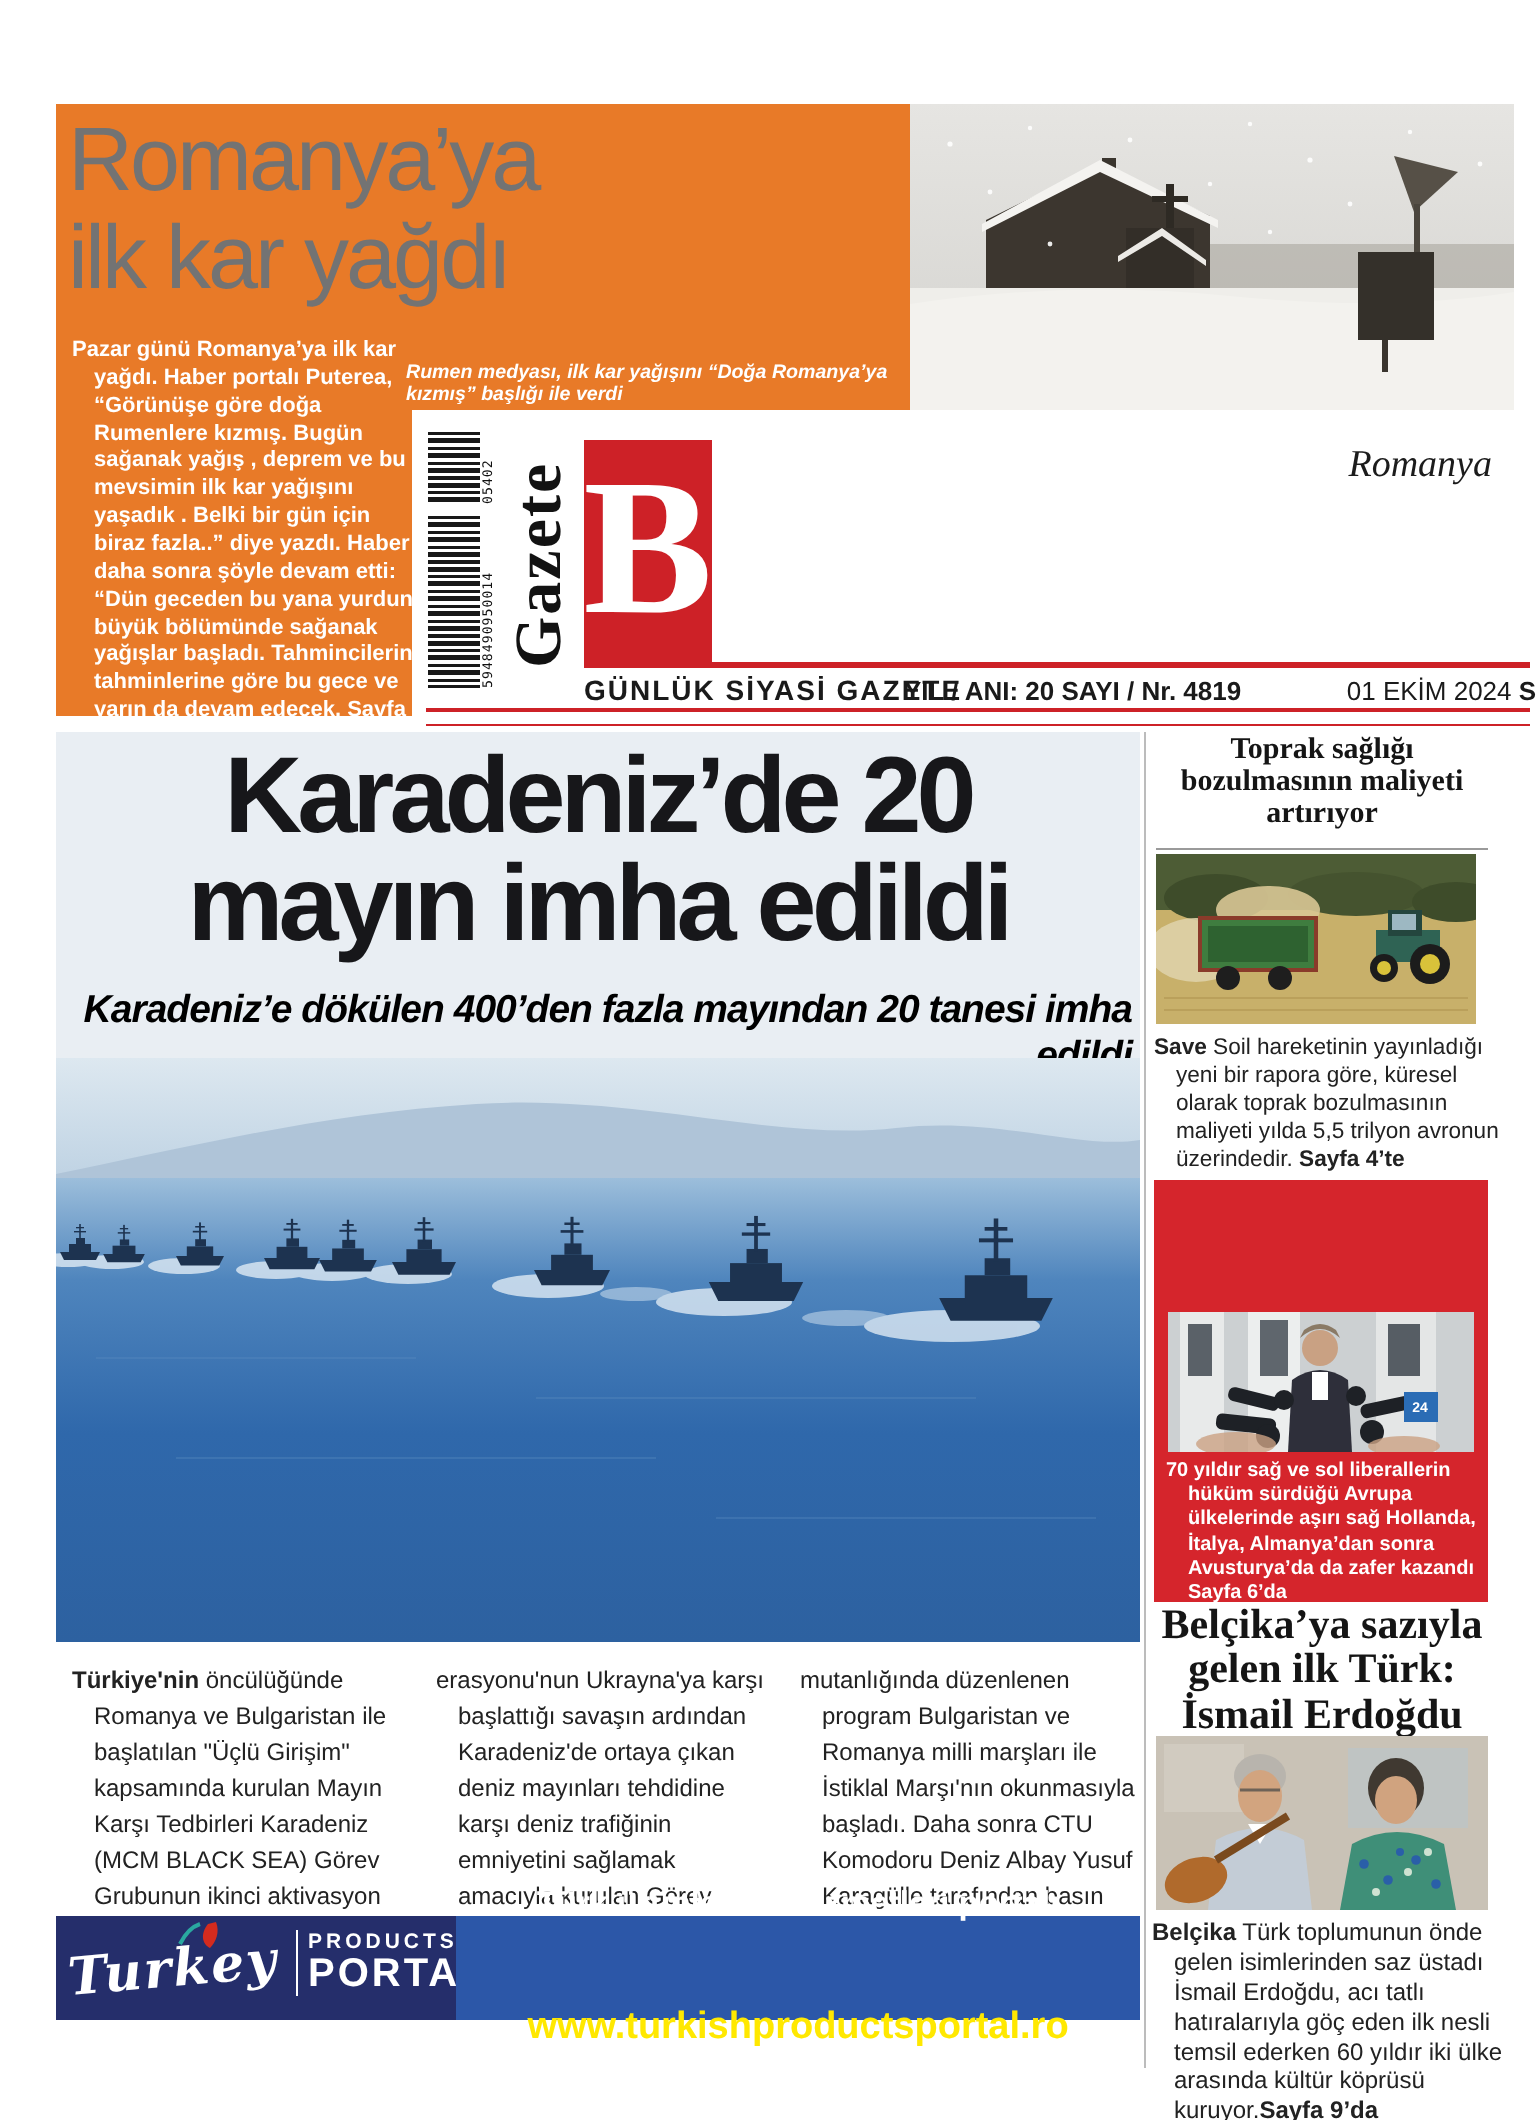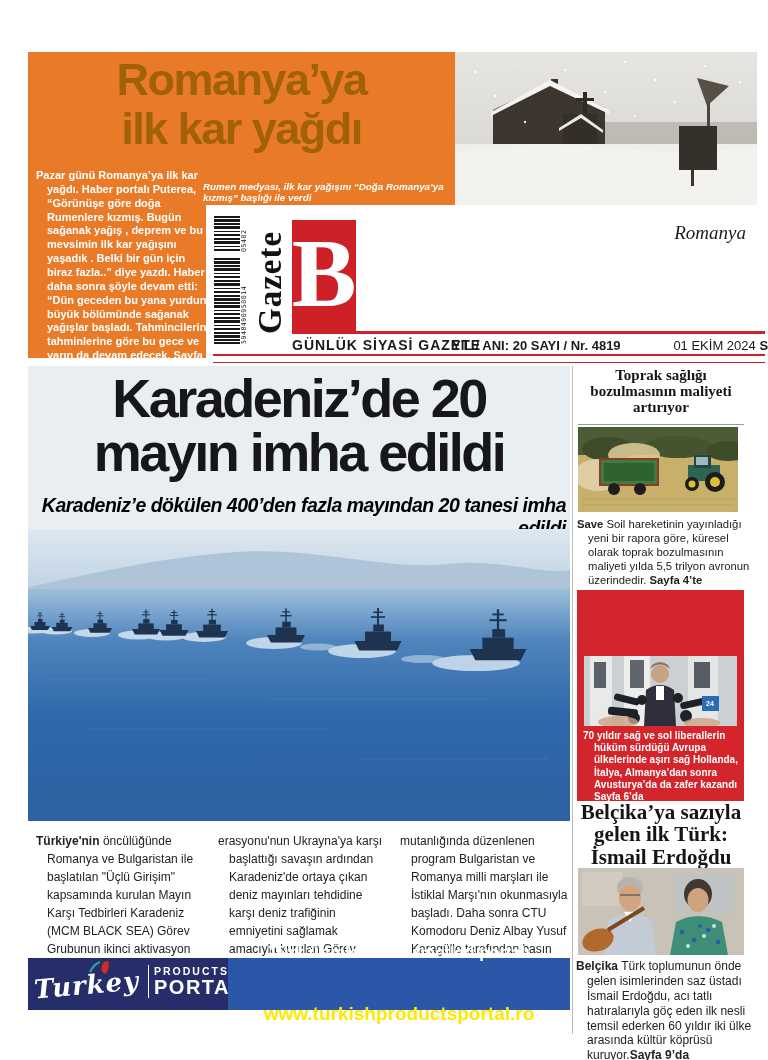--- a/index.html
+++ b/index.html
@@ -7,22 +7,22 @@
         font-family:"Liberation Sans",sans-serif;overflow:hidden;}
   .abs{position:absolute;}
   .hang{padding-left:11px;text-indent:-11px;}
   .vtext{writing-mode:vertical-rl;transform:rotate(180deg);}
   .serif{font-family:"Liberation Serif",serif;}
   svg{display:block;}
 
   
   .orange-top{left:28px;top:52px;width:427px;height:153px;background:#e87a28;}
   .orange-left{left:28px;top:52px;width:178px;height:306px;background:#e87a28;}
-  .top-headline{left:34px;top:56px;width:415px;text-align:center;color:#a16207;
-                font-weight:700;font-size:45px;line-height:1.08;letter-spacing:-1.5px;}
+  .top-headline{left:34px;top:56px;width:415px;color:#737373;
+                font-weight:400;font-size:45px;line-height:1.08;letter-spacing:-1.5px;}
   .top-body{left:36px;top:169px;width:163px;color:#fff;font-size:11px;line-height:1.26;font-weight:700;}
   .top-caption{left:203px;top:181px;width:250px;color:#fff;font-size:9.8px;
                font-style:italic;font-weight:700;}
 
   
   .bc{background:repeating-linear-gradient(180deg,#181818 0 1.6px,#fff 1.6px 3.1px,#181818 3.1px 5.6px,#fff 5.6px 7.4px);}
   .bc-num{font-family:"DejaVu Sans Mono",monospace;font-size:6.6px;color:#111;letter-spacing:.5px;}
   .gazete{left:252px;top:210px;height:144px;width:42px;font-size:33px;font-weight:700;
           color:#121212;text-align:center;letter-spacing:1px;}
   .bbox{left:292px;top:220px;width:64px;height:112px;background:#cd2127;

